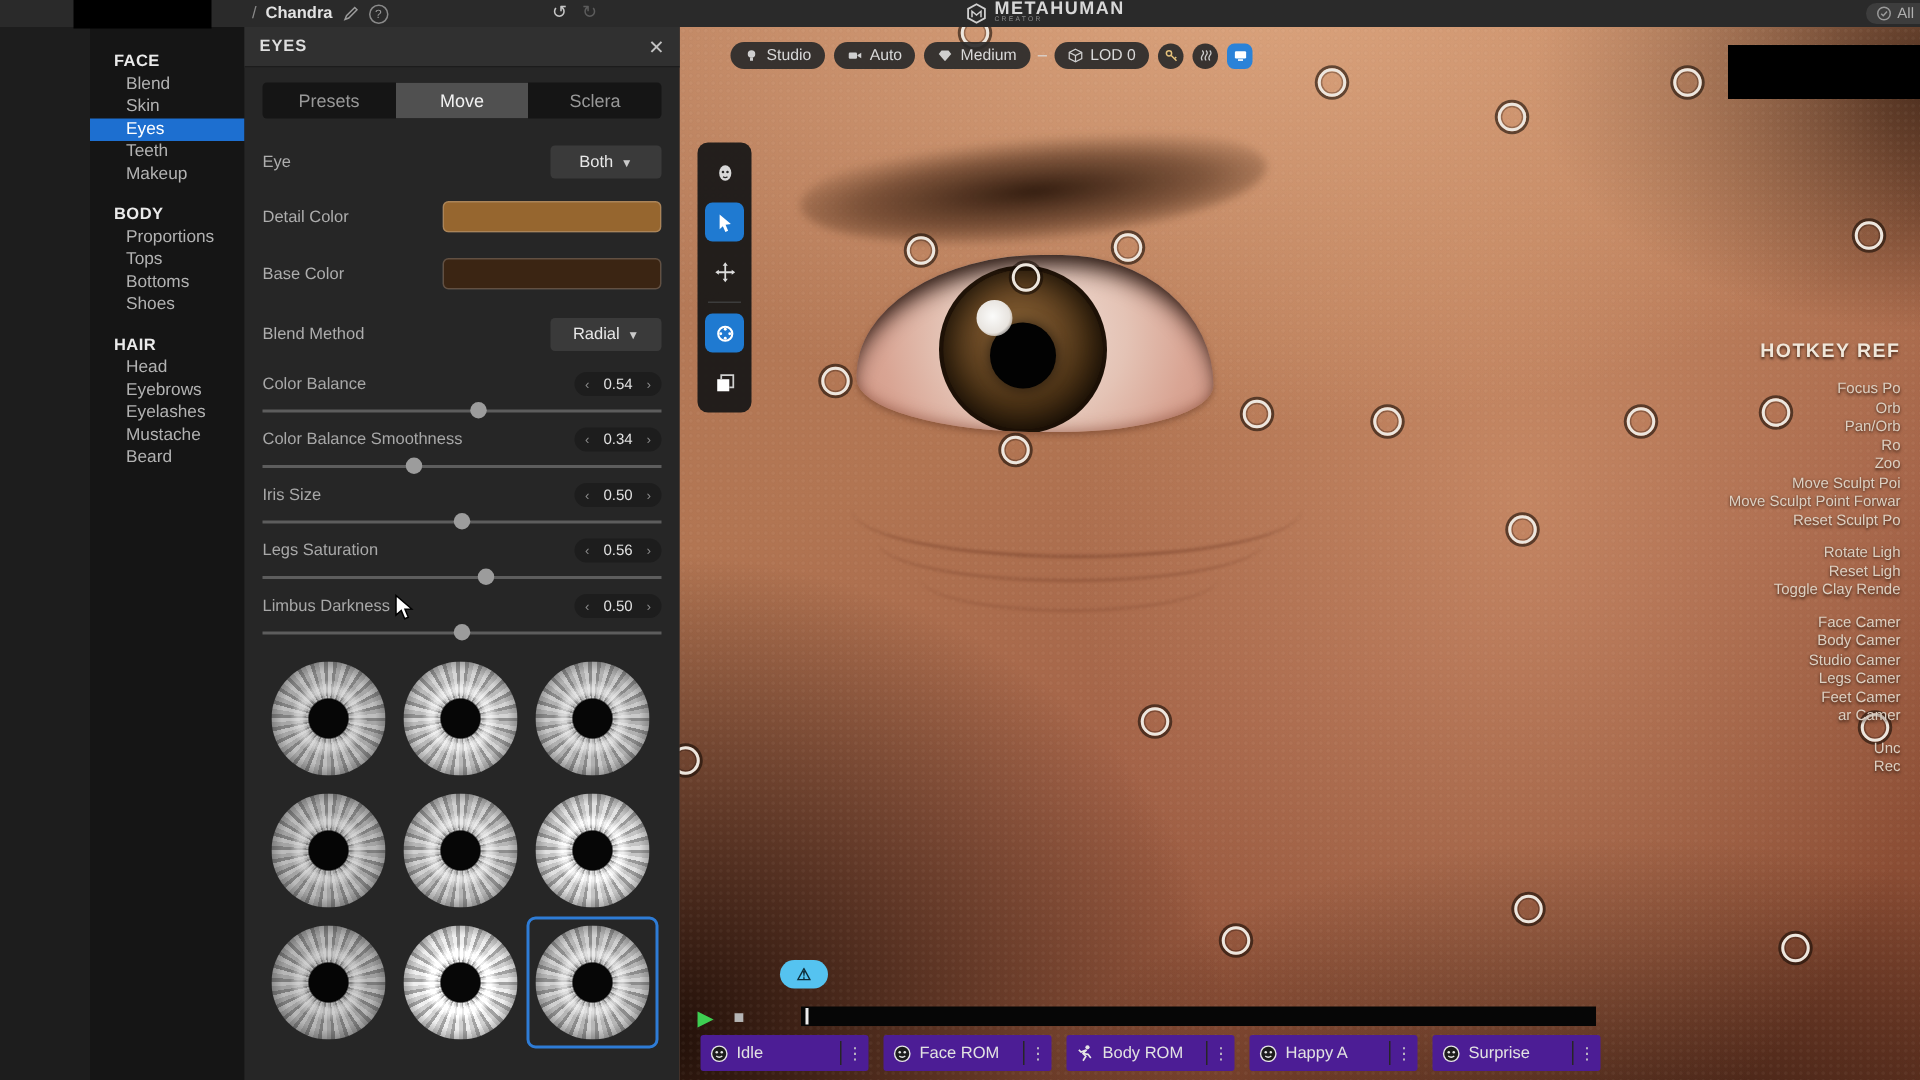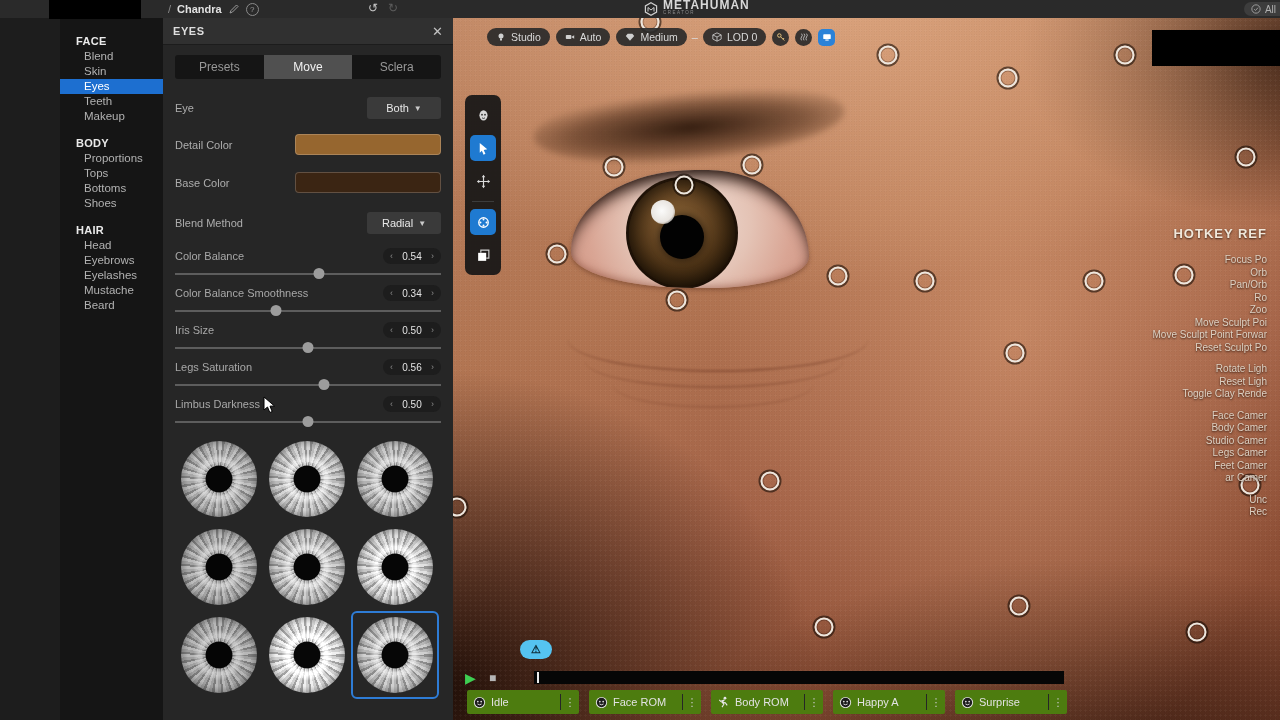--- a/index.html
+++ b/index.html
@@ -119,21 +119,21 @@
   .warn{position:absolute;left:67px;top:622px;height:19px;border-radius:10px;display:flex;align-items:center;gap:6px;
         padding:0 11px;font-size:11px;font-weight:bold;color:#0e2b36;z-index:25;}
   .warn .wic{font-size:11px;}
 
   .playbar{position:absolute;left:0;top:650px;width:827px;height:22px;z-index:25;}
   .play-btn{position:absolute;left:12px;top:1px;font-size:14px;color:#3ecf52;line-height:18px;}
   .stop-btn{position:absolute;left:36px;top:1px;font-size:12px;color:#b5b5b5;line-height:18px;}
   .t-bar{position:absolute;left:81px;top:3px;width:530px;height:13px;background:#060606;}
   .t-tick{position:absolute;left:3px;top:1px;width:2px;height:11px;background:#ececec;}
   .clips{position:absolute;left:14px;top:672px;display:flex;gap:10px;z-index:25;}
-  .clip{width:112px;height:24px;background:#4d7c0f;border-radius:2px;display:flex;align-items:center;overflow:hidden;}
+  .clip{width:112px;height:24px;background:#4c1d95;border-radius:2px;display:flex;align-items:center;overflow:hidden;}
   .clip .cic{width:24px;display:flex;align-items:center;justify-content:center;}
   .clip .cic svg{width:13px;height:13px;}
   .clip .clabel{flex:1;font-size:11px;color:#e2e2e2;}
   .clip .cdiv{width:1px;height:16px;background:#262626;}
   .clip .kebab{width:18px;text-align:center;font-size:11px;color:#c9c9c9;}
 
   .cursor{position:absolute;left:263px;top:396px;z-index:95;width:13px;height:18px;}
 </style>
 </head>
 <body>

